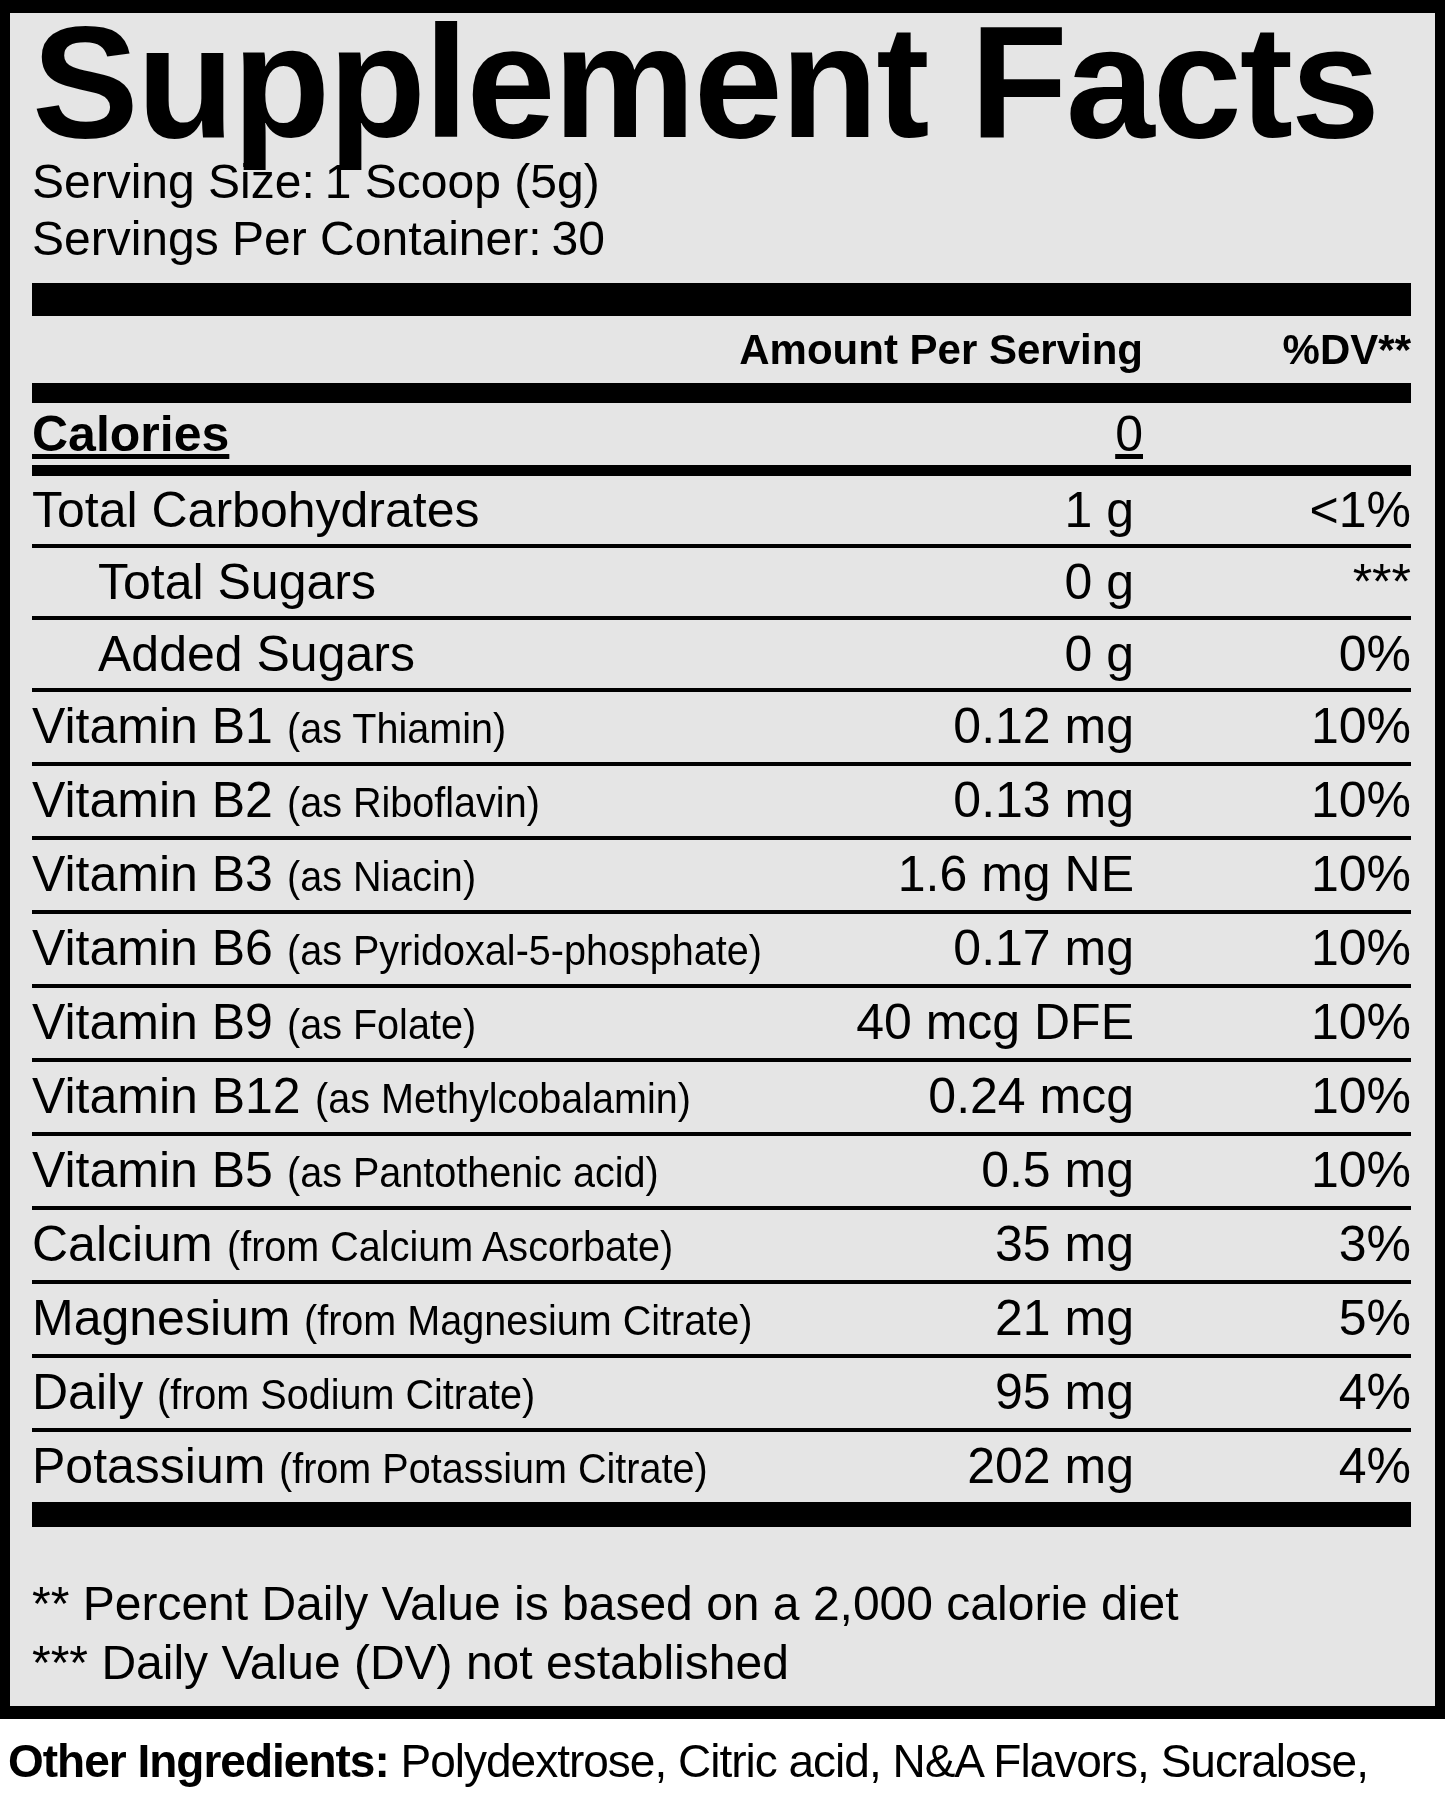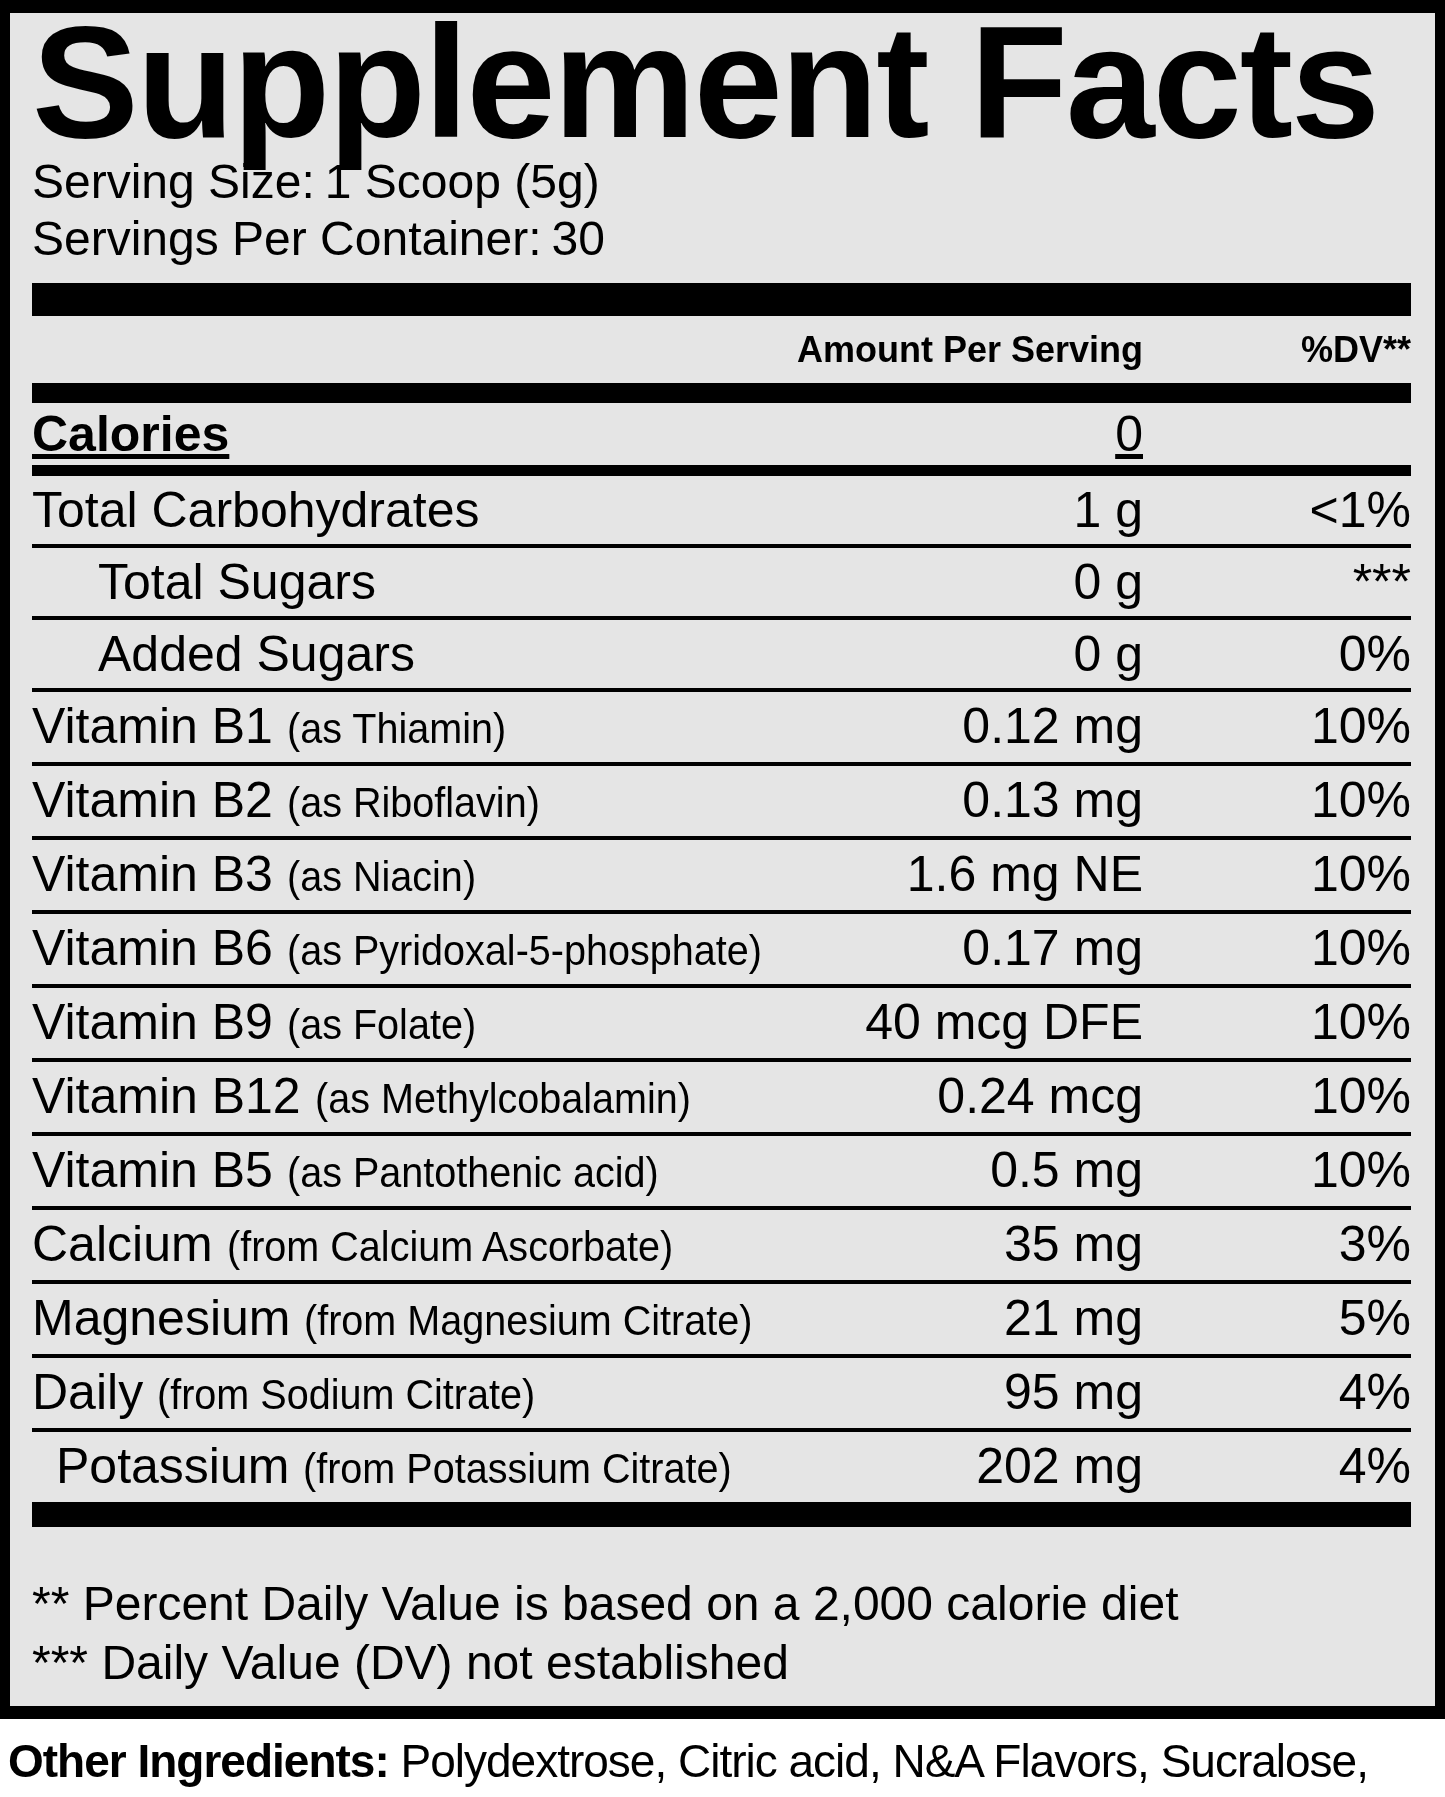--- a/index.html
+++ b/index.html
@@ -34,37 +34,38 @@
 
   .bar { background: #000; width: 100%; }
   .bar-thick  { height: 33px; margin-top: 16px; }
   .bar-med    { height: 20px; }
   .bar-cal    { height: 11px; }
   .bar-bottom { height: 25px; }
 
   .hdr {
     display: flex; align-items: baseline;
     padding: 9px 0 8px 0;
-    font-size: 36px; font-weight: bold; line-height: 50px;
+    font-size: 42px; font-weight: bold; line-height: 50px;
   }
   .hdr .spacer { flex: 1; }
   .hdr .h-amt { white-space: nowrap; }
   .hdr .h-dv  { width: 268px; text-align: right; white-space: nowrap; }
 
   .row {
     display: flex; align-items: baseline;
     padding: 7px 0;
     font-size: 50px; line-height: 54px;
     border-bottom: 4px solid #000;
+    gap: 9px;
   }
   .row .name { flex: 1; min-width: 0; white-space: nowrap; }
   .row .amt  { width: 280px; text-align: right; white-space: nowrap; }
   .row .dv   { width: 268px; text-align: right; white-space: nowrap; }
   .row.indent .name { padding-left: 66px; }
-  .row:last-child { border-bottom: none; margin-left: 24px; }
+  .row:last-child { border-bottom: none; }
   .paren {
     font-size: 43px;
     display: inline-block;
     transform: scaleX(0.92);
     transform-origin: 0 78%;
   }
 
   .cal-row {
     display: flex; align-items: baseline;
     padding: 6px 0;

